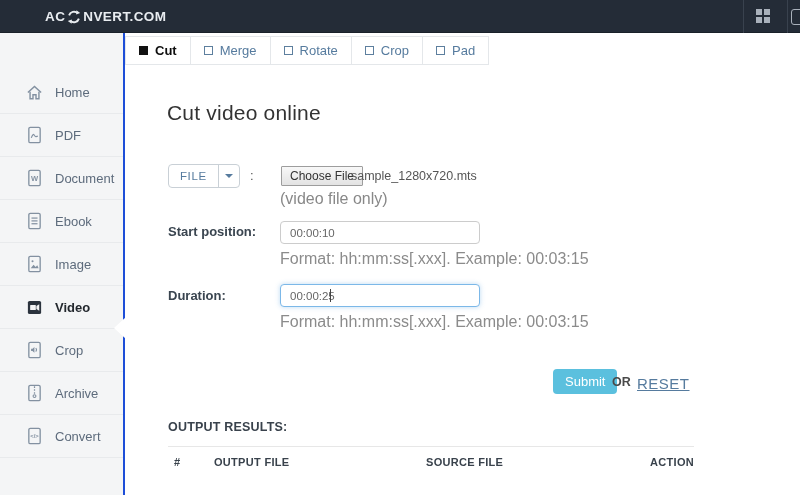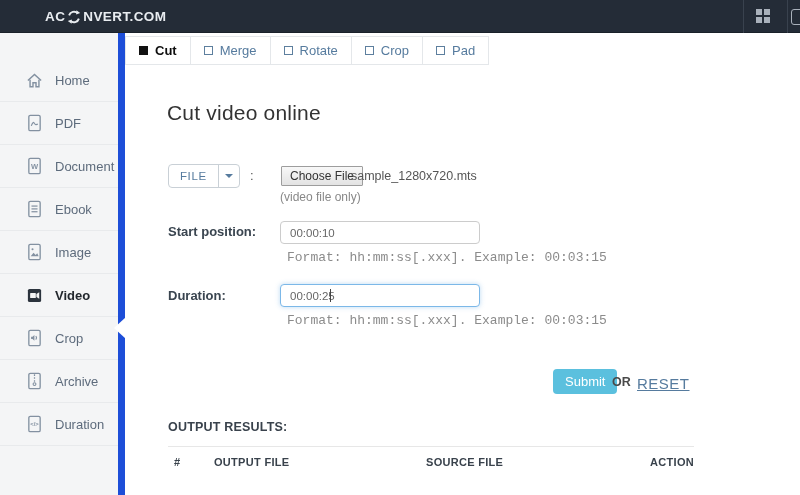--- a/index.html
+++ b/index.html
@@ -24,21 +24,21 @@
     display:grid; grid-template-columns:6px 6px; grid-template-rows:6px 6px; gap:2px; cursor:pointer;
   }
   .grid-icon span { background:#a9b1bb; }
   .device-icon {
     position:absolute; left:791px; top:9px; width:12px; height:16px;
     border:1.5px solid #a9b1bb; border-radius:3px; cursor:pointer;
   }
   
   .sidebar {
     position:absolute; left:0; top:33px; width:125px; height:462px;
-    background:#f4f5f6; border-right:7px solid #1d4ed8; padding-top:26px;
+    background:#f4f5f6; border-right:2px solid #1d4ed8; padding-top:38px;
   }
   .side-item {
     height:43px; display:flex; align-items:center; padding-left:26px; gap:12px;
     border-bottom:1px solid #e8eaec; font-size:13px; color:#5d6b7c; cursor:pointer;
   }
   .side-item .ic { color:#8391a1; display:flex; }
   .side-item.active { color:#23282e; font-weight:bold; }
   .side-item.active .ic { color:#2b333d; }
   .notch {
     position:absolute; left:114px; top:317px; width:0; height:0; z-index:5;
@@ -68,30 +68,30 @@
   .file-select .lbl { padding:0 11px; font-size:11.5px; letter-spacing:.6px; display:flex; align-items:center; }
   .file-select .caret-box { width:21px; border-left:1px solid #c9d0d6; display:flex; align-items:center; justify-content:center; }
   .caret-down { width:0; height:0; border-left:4px solid transparent; border-right:4px solid transparent; border-top:4px solid #567b9e; }
   .colon { position:absolute; left:250px; top:168px; font-size:13px; color:#555; }
   .choose-btn {
     position:absolute; left:281px; top:166px; height:20px; padding:0 8px;
     font-family:inherit; font-size:12px; color:#333;
     background:linear-gradient(#f8f8f8,#e3e3e3); border:1px solid #9d9d9d; border-radius:1px; cursor:pointer;
   }
   .file-name { position:absolute; left:351px; top:169px; font-size:12.5px; color:#555; }
-  .file-note { position:absolute; left:280px; top:190px; font-size:12px; color:#888; }
+  .file-note { position:absolute; left:280px; top:190px; font-size:16px; color:#888; }
   .f-label { position:absolute; left:168px; font-size:13px; font-weight:bold; color:#3a4550; }
   .f-input {
     position:absolute; left:280px; width:200px; height:23px; padding:0 9px;
     font-family:inherit; font-size:11.5px; color:#666;
     border:1px solid #ccc; border-radius:4px; background:#fff; outline:none;
   }
   .f-input.focused { border-color:#7cb8e8; box-shadow:0 0 5px rgba(109,173,228,.45); }
   .text-caret { position:absolute; left:330px; top:289px; width:1px; height:13px; background:#444; }
-  .f-hint { position:absolute; left:287px; font-size:13px; color:#8b8b8b;font-family:Liberation Mono, monospace; }
+  .f-hint { position:absolute; left:280px; font-size:16px; color:#8b8b8b; }
   .submit-btn {
     position:absolute; left:553px; top:369px; height:25px; padding:0 12px;
     font-family:inherit; font-size:13px; color:#fff; background:#5bc0de;
     border:none; border-radius:4px; cursor:pointer;
   }
   .or-label { position:absolute; left:612px; top:375px; font-size:12.5px; color:#4a4a4a; font-weight:600;text-align:center; }
   .reset-link { position:absolute; left:637px; top:375px; font-size:15px; color:#567b9e; text-decoration:underline; letter-spacing:.5px; cursor:pointer; }
   .results-heading { position:absolute; left:168px; top:420px; font-size:12.5px; font-weight:bold; color:#39424c; letter-spacing:.2px; }
   .results-table { position:absolute; left:168px; top:446px; width:526px; border-top:1px solid #e7e7e7; }
   .results-head { display:flex; padding-top:9px; font-size:11px; font-weight:bold; color:#39424c; letter-spacing:.3px; }
@@ -209,21 +209,21 @@
       </span>
       <span>Archive</span>
     </div>
     <div class="side-item">
       <span class="ic">
         <svg width="17" height="18" viewBox="0 0 18 19">
             <rect x="3" y="1.4" width="12" height="16.2" rx="1.6" fill="none" stroke="currentColor" stroke-width="1.4"></rect>
             <text x="9" y="12" font-size="6.2" font-weight="bold" text-anchor="middle" fill="currentColor" font-family="Liberation Sans, sans-serif">&lt;/&gt;</text>
           </svg>
       </span>
-      <span>Duration</span>
+      <span>Convert</span>
     </div>
   </div>
   <div class="notch"></div>
 
   <div class="tabbar">
     <div class="tab active">
         <span class="cb"></span>
         <span>Cut</span>
       </div>
     <div class="tab">

